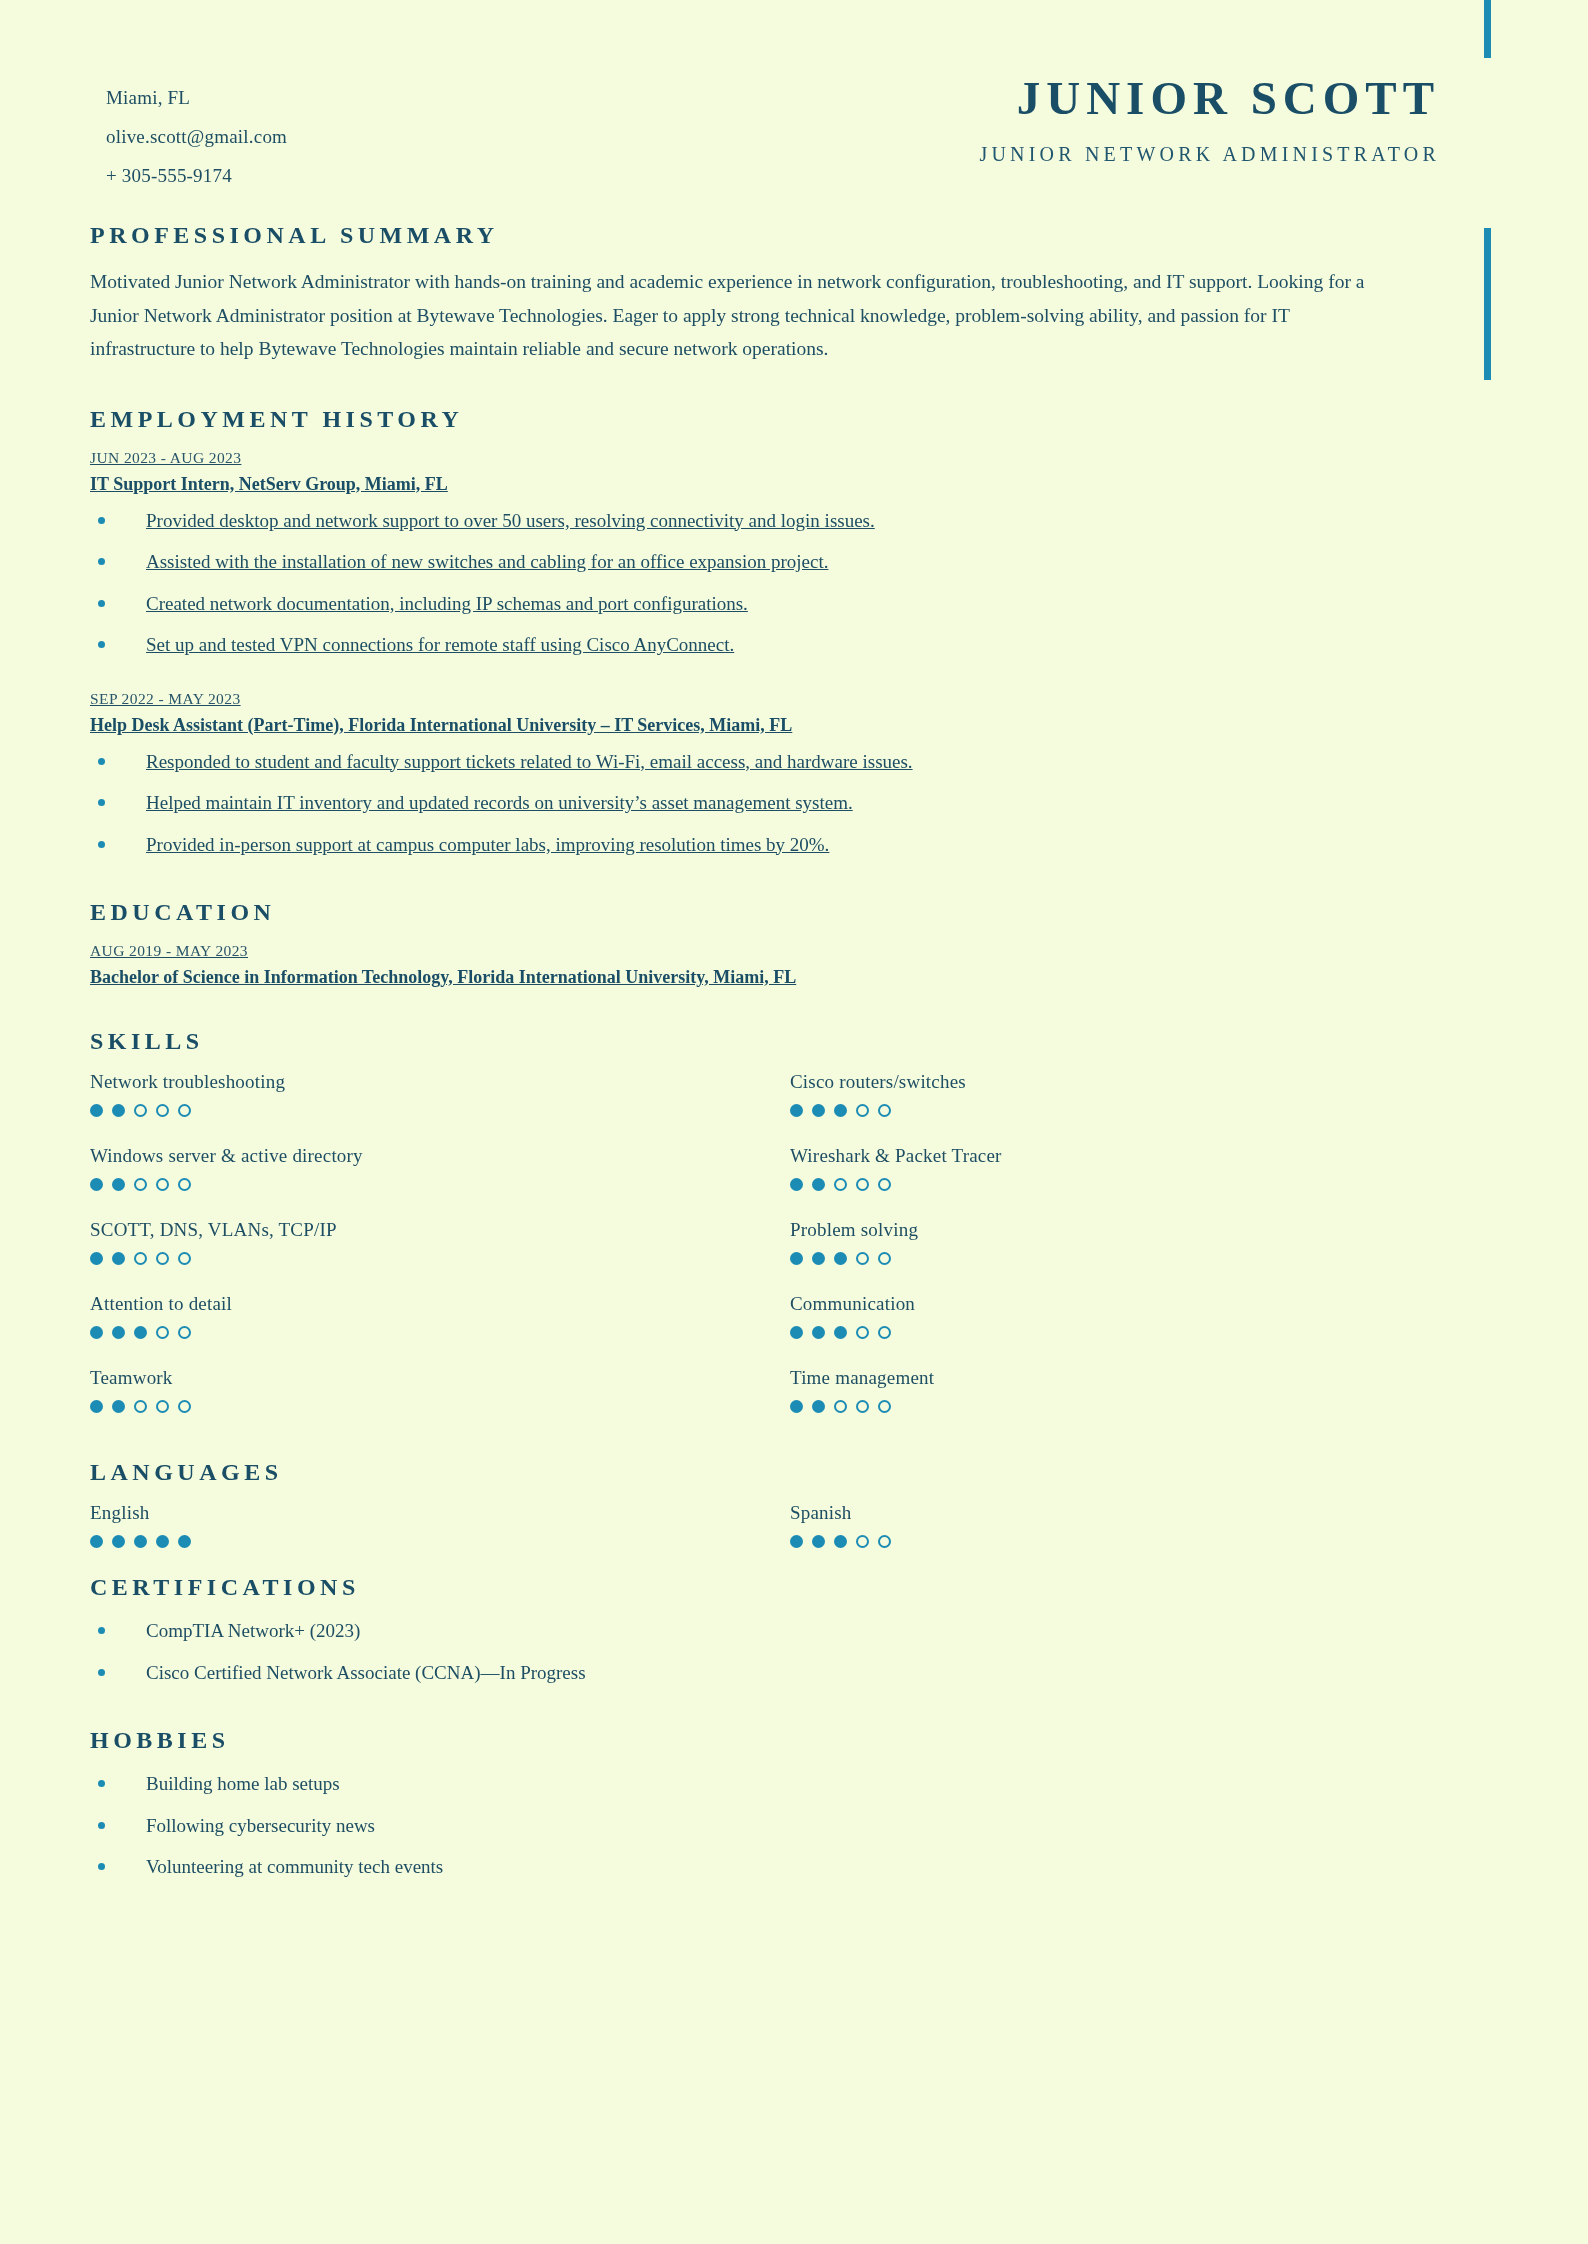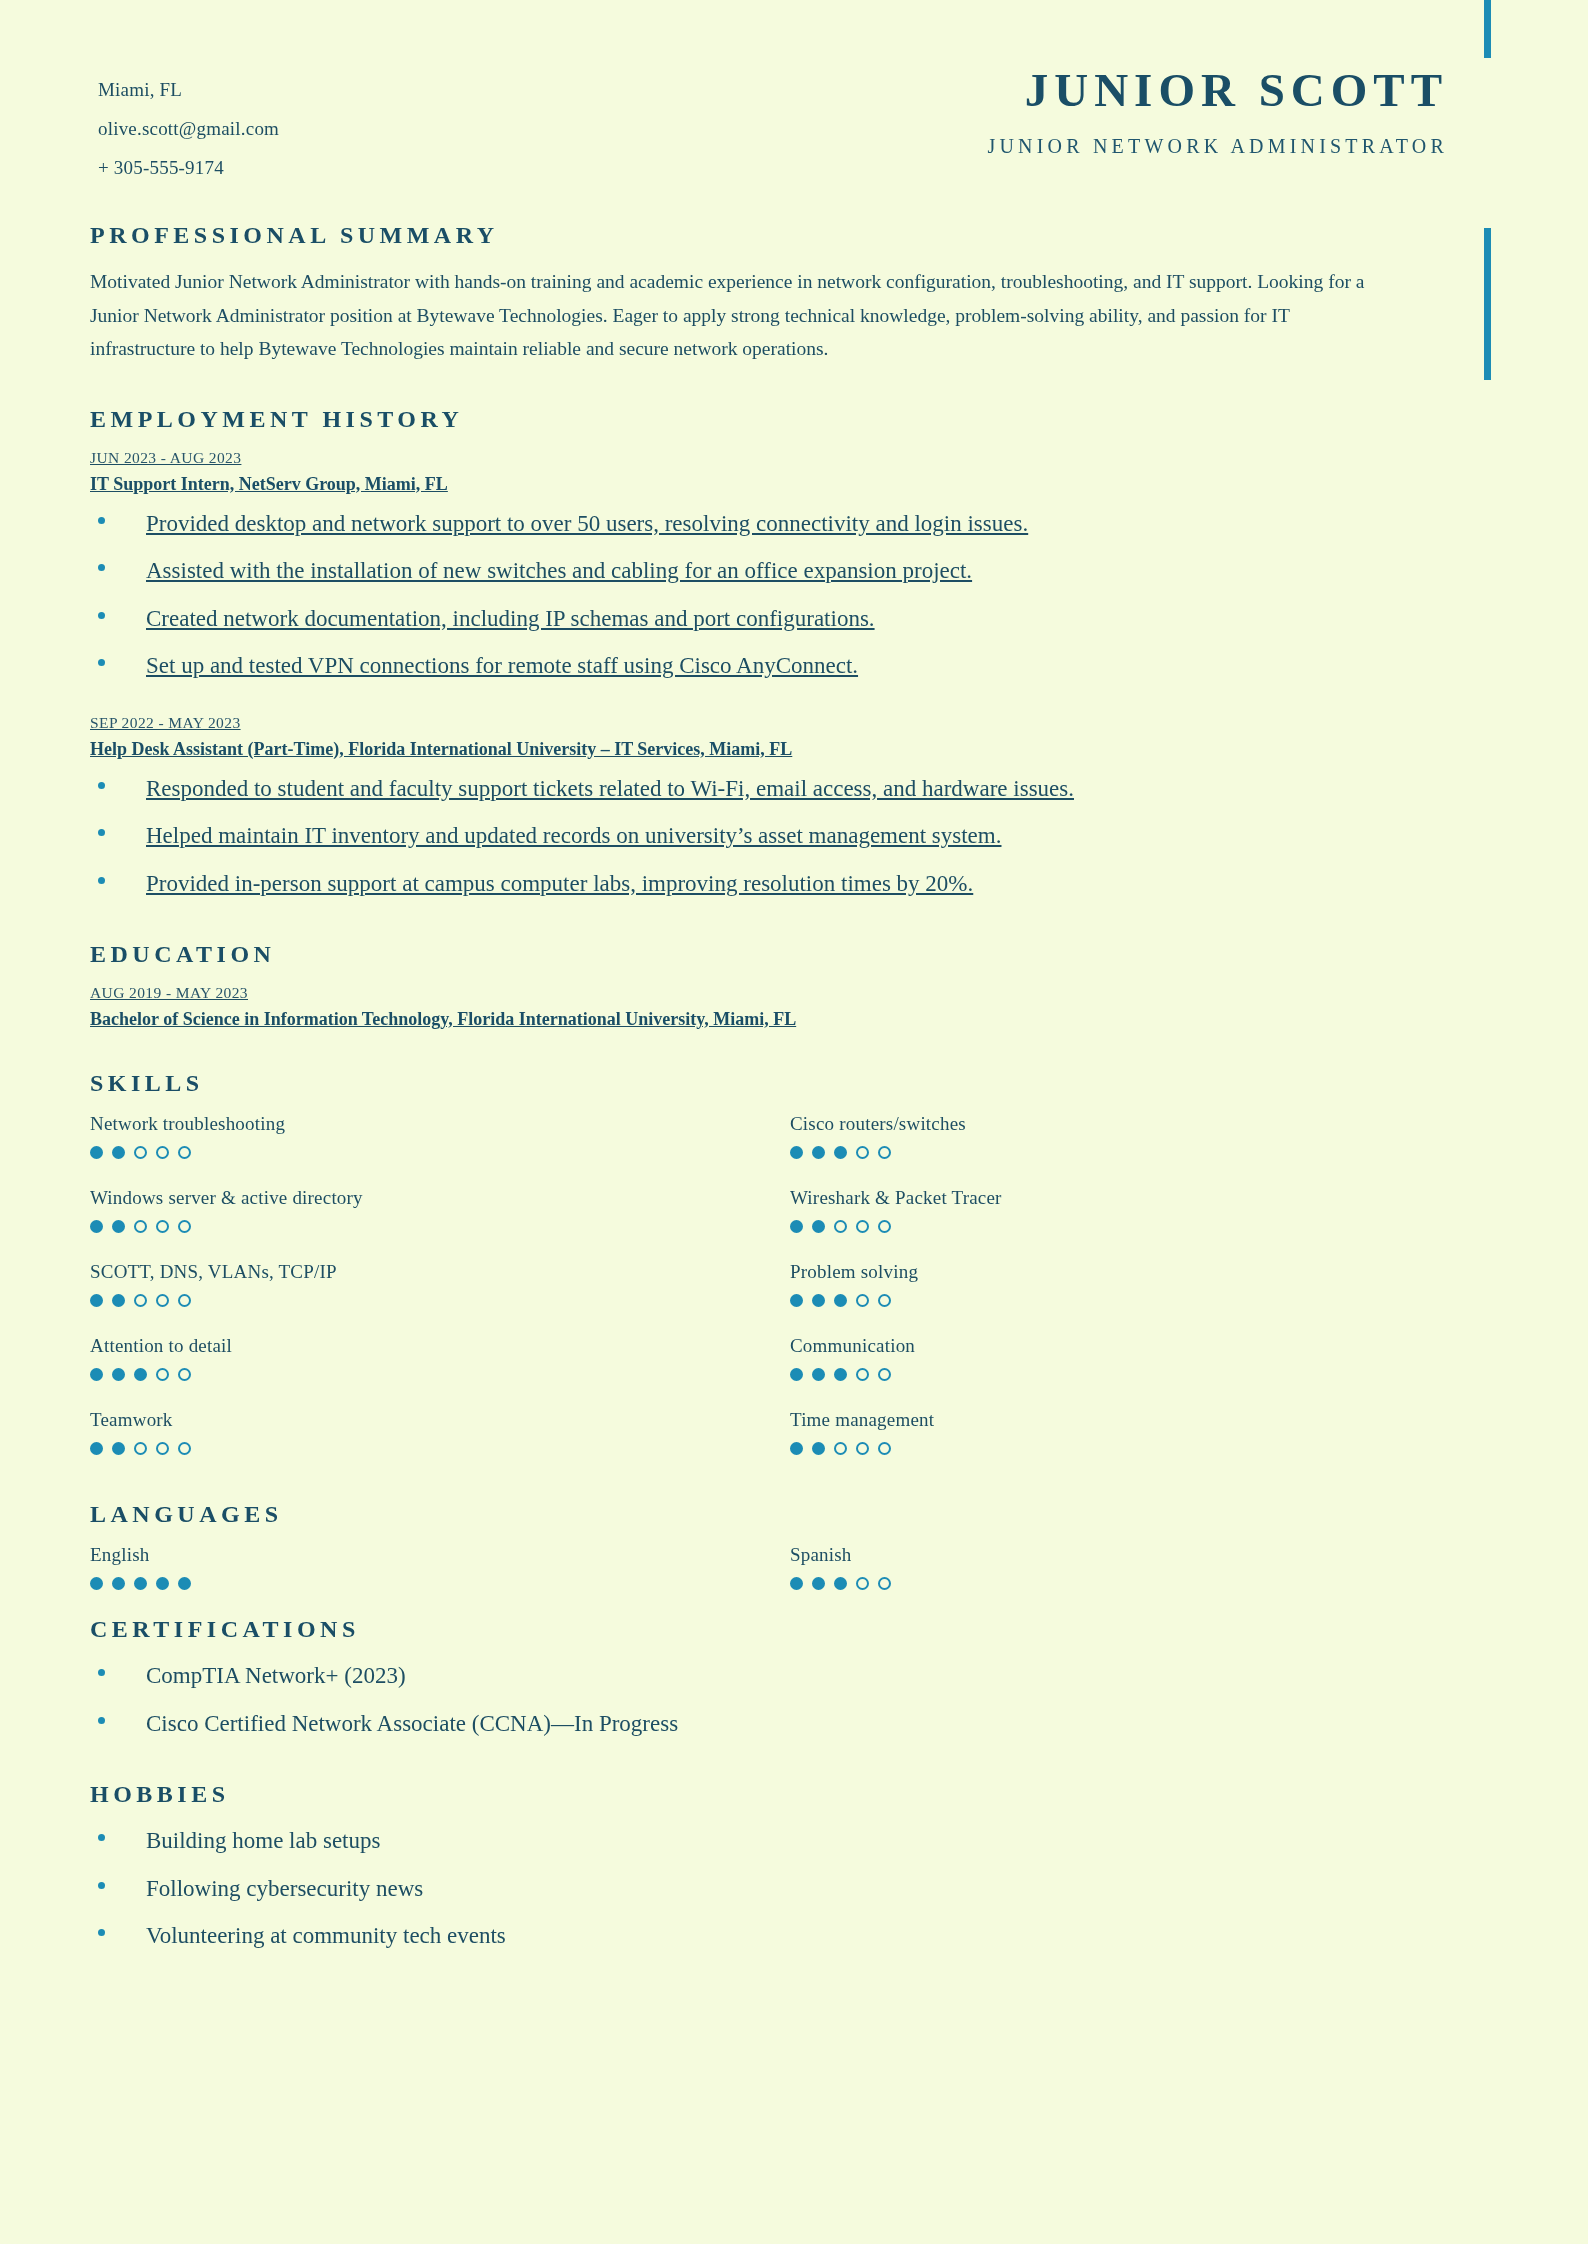--- a/index.html
+++ b/index.html
@@ -8,21 +8,21 @@
     height: 2244px;
     background: #f5fbdd;
   }
   body {
     font-family: "Liberation Serif", "DejaVu Serif", serif;
     color: #1d4e63;
     position: relative;
     overflow: hidden;
   }
 
-  .page { position: relative; width: 1512px; height: 2244px; padding: 8px; }
+  .page { position: relative; width: 1512px; height: 2244px; padding: 16px; }
 
   
   .accent-bar {
     position: absolute;
     left: 1484px;
     width: 7px;
     background: #1c8cb5;
   }
   .accent-bar-top    { top: 0px;   height: 58px; }
   .accent-bar-second { top: 228px; height: 152px; }
@@ -104,21 +104,21 @@
     font-size: 18px;
     font-weight: bold;
     color: #1a4e66;
     margin-bottom: 12px;
   }
 
   ul.bullets { list-style: none; margin: 0 0 0 8px; padding: 0; }
   ul.bullets li {
     position: relative;
     padding-left: 48px;
-    font-size: 23px;
+    font-size: 19px;
     line-height: 1.5;
     margin-bottom: 13px;
     color: #1d4e63;
   }
   ul.bullets li .dot {
     position: absolute;
     left: 0px;
     top: 10px;
     width: 7px;
     height: 7px;

